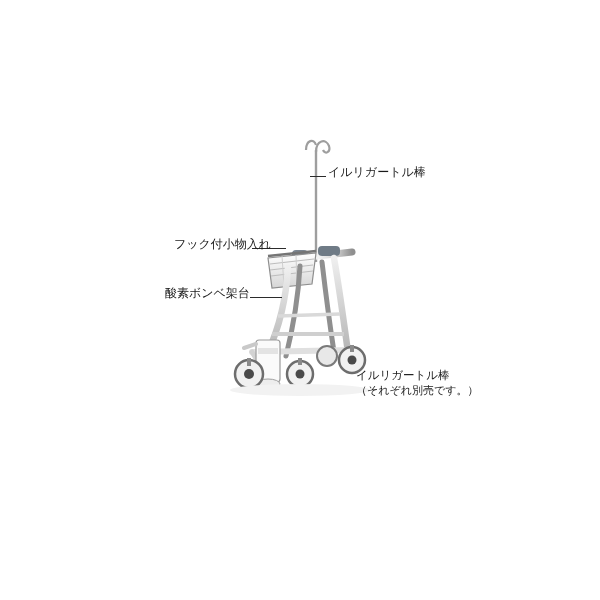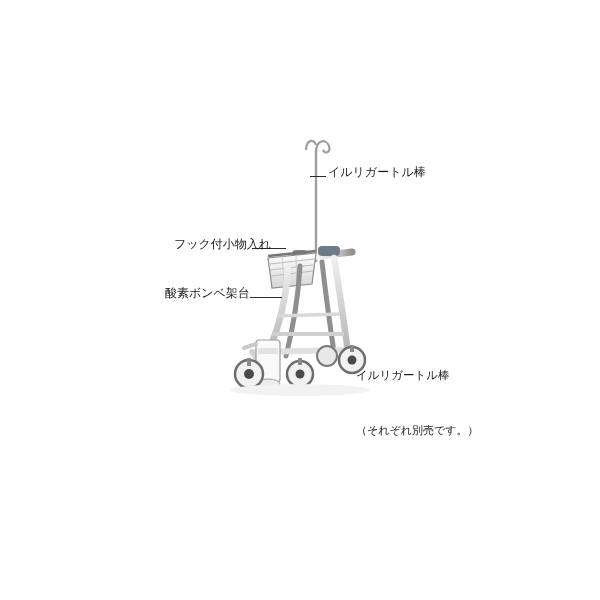--- a/index.html
+++ b/index.html
@@ -34,21 +34,21 @@
     font-family: "DejaVu Sans", sans-serif;
     font-size: 12px;
     color: #1a1a1a;
     white-space: nowrap;
     line-height: 1.35;
   }
   .anno-illi { left: 328px; top: 164px; }
   .anno-hook { left: 174px; top: 236px; }
   .anno-oxy  { left: 165px; top: 285px; }
   .anno-opt  { left: 356px; top: 368px; font-size: 11.5px; }
-  .anno-opt .sub { display: block; font-size: 11px; margin-top: 40px; }
+  .anno-opt .sub { display: block; font-size: 11px; }
 
   
   .leader {
     position: absolute;
     background: #2b2b2b;
     height: 1px;
   }
   .lead-illi { left: 310px; top: 176px; width: 16px; }
   .lead-hook { left: 252px; top: 248px; width: 34px; }
   .lead-oxy  { left: 250px; top: 297px; width: 32px; }

